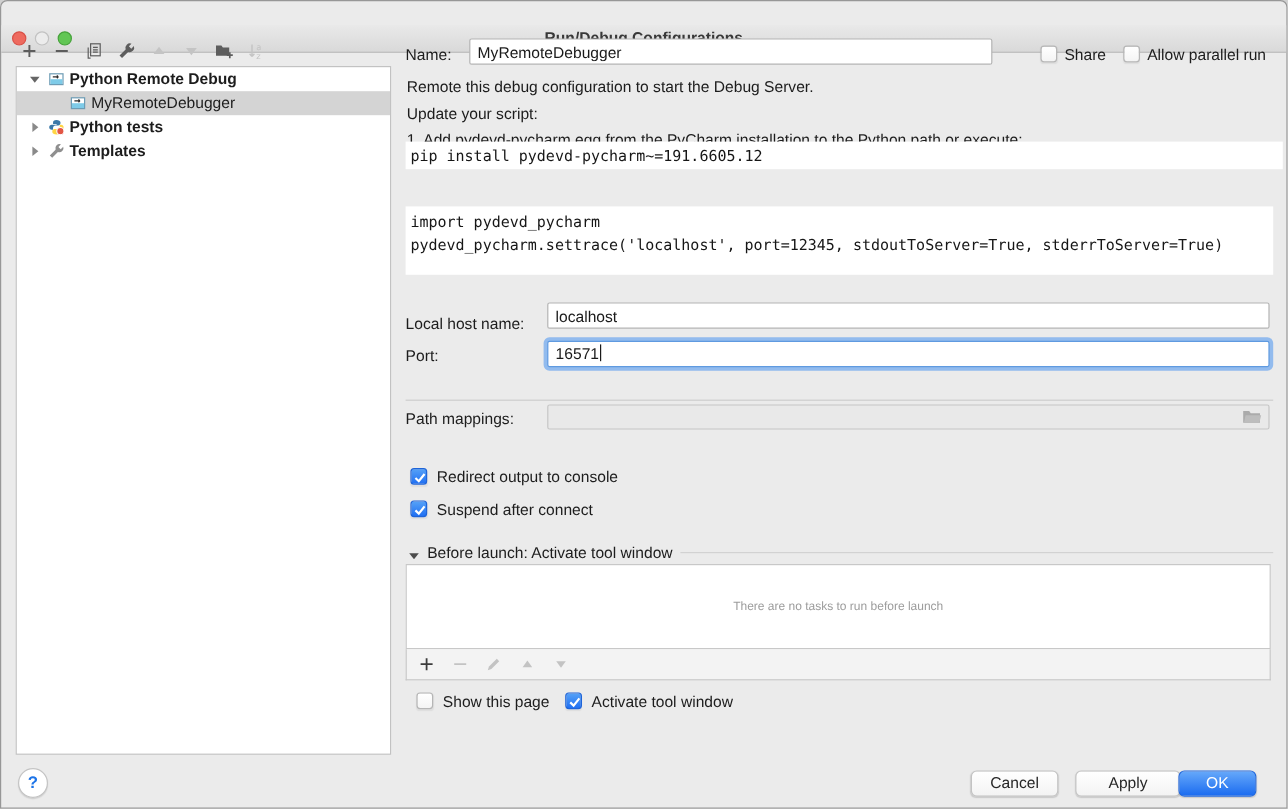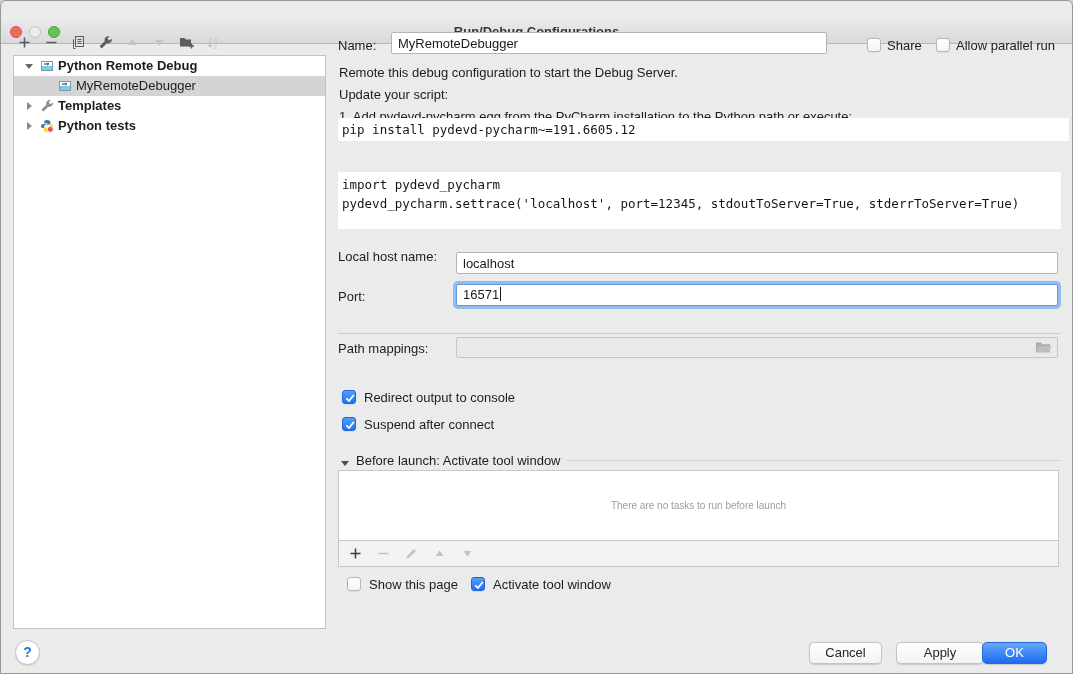--- a/index.html
+++ b/index.html
@@ -139,56 +139,56 @@
           </svg></span>
       <span class="tlabel" style="left:62px">MyRemoteDebugger</span>
     </div>
     <div class="trow">
       <span class="tw">
         <svg width="14" height="14" viewBox="0 0 14 14">
             <path d="M5 3l5 4-5 4z" fill="#8a8a8a"></path>
           </svg></span>
       <span class="ticon" style="left:26px">
         <svg width="14" height="14" viewBox="0 0 14 14">
-            <path d="M12.7 3.2 10.6 5.3 8.7 3.4 10.8 1.3a3.5 3.5 0 0 0-4.5 4.4L1.5 10.5l2 2 4.8-4.8a3.5 3.5 0 0 0 4.4-4.5z" fill="#8f8f8f"></path>
-          </svg></span>
-      <span class="tlabel b" style="left:44px">Templates</span>
-    </div>
-    <div class="trow">
-      <span class="tw">
-        <svg width="14" height="14" viewBox="0 0 14 14">
-            <path d="M5 3l5 4-5 4z" fill="#8a8a8a"></path>
-          </svg></span>
-      <span class="ticon" style="left:26px">
-        <svg width="14" height="14" viewBox="0 0 14 14">
           <path d="M7 1C5 1 4.2 1.9 4.2 3.1v1.2h3v.6H3.1C1.8 4.9 1 5.8 1 7s.8 2.1 2.1 2.1h1.1V7.6c0-1.1.9-2 2-2h2.4c1 0 1.8-.8 1.8-1.8V3.1C10.4 1.9 9 1 7 1z" fill="#3b78a8"></path>
           <path d="M7 13c2 0 3.4-.9 3.4-2.1V9.7h-3v-.6h4.1C12.2 9.1 13 8.2 13 7s-.8-2.1-2.1-2.1H9.8v1.5c0 1.1-.9 2-2 2H5.4c-1 0-1.8.8-1.8 1.8v.7C3.6 12.1 5 13 7 13z" fill="#ffd543"></path>
           <circle cx="10.3" cy="10.3" r="3" fill="#e25544" stroke="#fff" stroke-width="0.9"></circle>
         </svg></span>
       <span class="tlabel b" style="left:44px">Python tests</span>
+    </div>
+    <div class="trow">
+      <span class="tw">
+        <svg width="14" height="14" viewBox="0 0 14 14">
+            <path d="M5 3l5 4-5 4z" fill="#8a8a8a"></path>
+          </svg></span>
+      <span class="ticon" style="left:26px">
+        <svg width="14" height="14" viewBox="0 0 14 14">
+            <path d="M12.7 3.2 10.6 5.3 8.7 3.4 10.8 1.3a3.5 3.5 0 0 0-4.5 4.4L1.5 10.5l2 2 4.8-4.8a3.5 3.5 0 0 0 4.4-4.5z" fill="#8f8f8f"></path>
+          </svg></span>
+      <span class="tlabel b" style="left:44px">Templates</span>
     </div>
   </div>
 
   <div class="lbl" style="left:337px;top:37px">Name:</div>
   <input class="tf" style="left: 390px; top: 31px; width: 422px; height: 20px;" value="MyRemoteDebugger">
   <span class="cb" style="left:866px;top:37px"></span>
   <div class="lbl" style="left:886px;top:37px">Share</div>
   <span class="cb" style="left:935px;top:37px"></span>
   <div class="lbl" style="left:955px;top:37px">Allow parallel run</div>
 
   <div class="dline" style="left:338px;top:64px">Remote this debug configuration to start the Debug Server.</div>
   <div class="dline" style="left:338px;top:86px">Update your script:</div>
   <div class="dline" style="left:338px;top:108px">1. Add pydevd-pycharm.egg from the PyCharm installation to the Python path or execute:</div>
   <div class="code" style="left:337px;top:117px;width:731px;height:23px;line-height:23px;padding-left:4px;box-sizing:border-box">pip install pydevd-pycharm~=191.6605.12</div>
   <div class="code" style="left:337px;top:171px;width:723px;height:57px;padding:3px 0 0 4px;box-sizing:border-box">
     <div style="line-height:19px">import pydevd_pycharm</div>
     <div style="line-height:19px">pydevd_pycharm.settrace('localhost', port=12345, stdoutToServer=True, stderrToServer=True)</div>
   </div>
 
-  <div class="lbl" style="left:337px;top:248px">Local host name:</div>
+  <div class="lbl" style="left:337px;top:261px">Local host name:</div>
   <input class="tf" style="left: 455px; top: 251px; width: 588px; height: 20px;" value="localhost">
   <div class="lbl" style="left:337px;top:288px">Port:</div>
   <div class="tf-div focused" style="left:455px;top:283px;width:588px;height:20px;line-height:20px">
     <span>16571</span><span class="caret"></span>
   </div>
 
   <div class="sep" style="left:337px;top:332px;width:723px"></div>
 
   <div class="lbl" style="left:337px;top:340px">Path mappings:</div>
   <div class="tf-div disabledf" style="left:455px;top:336px;width:588px;height:19px;line-height:19px">

